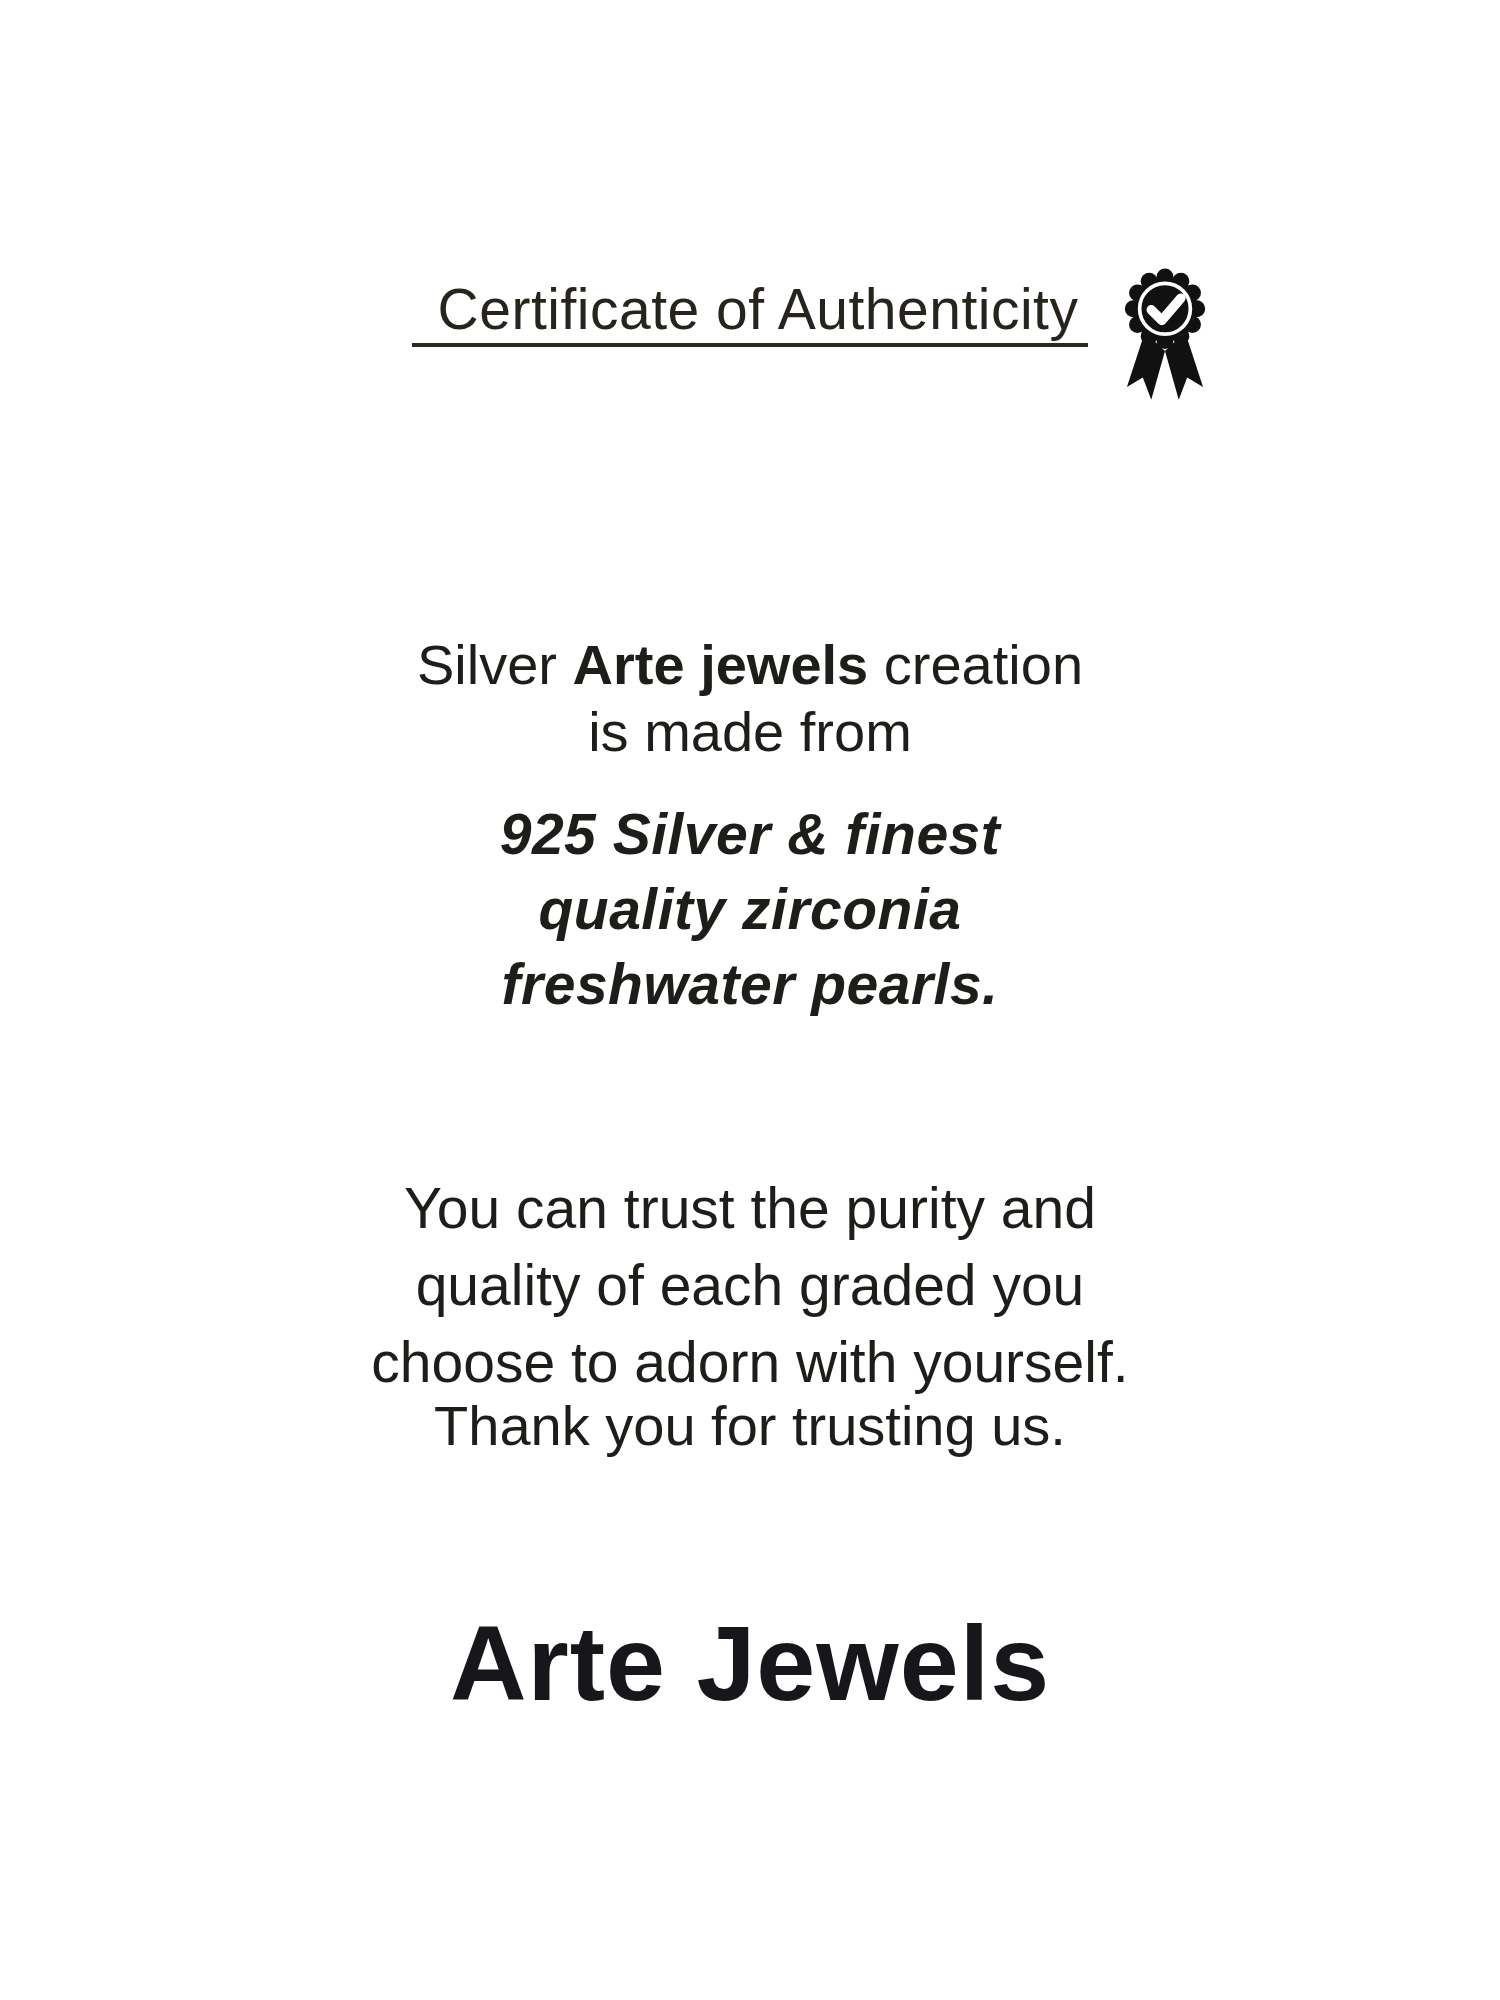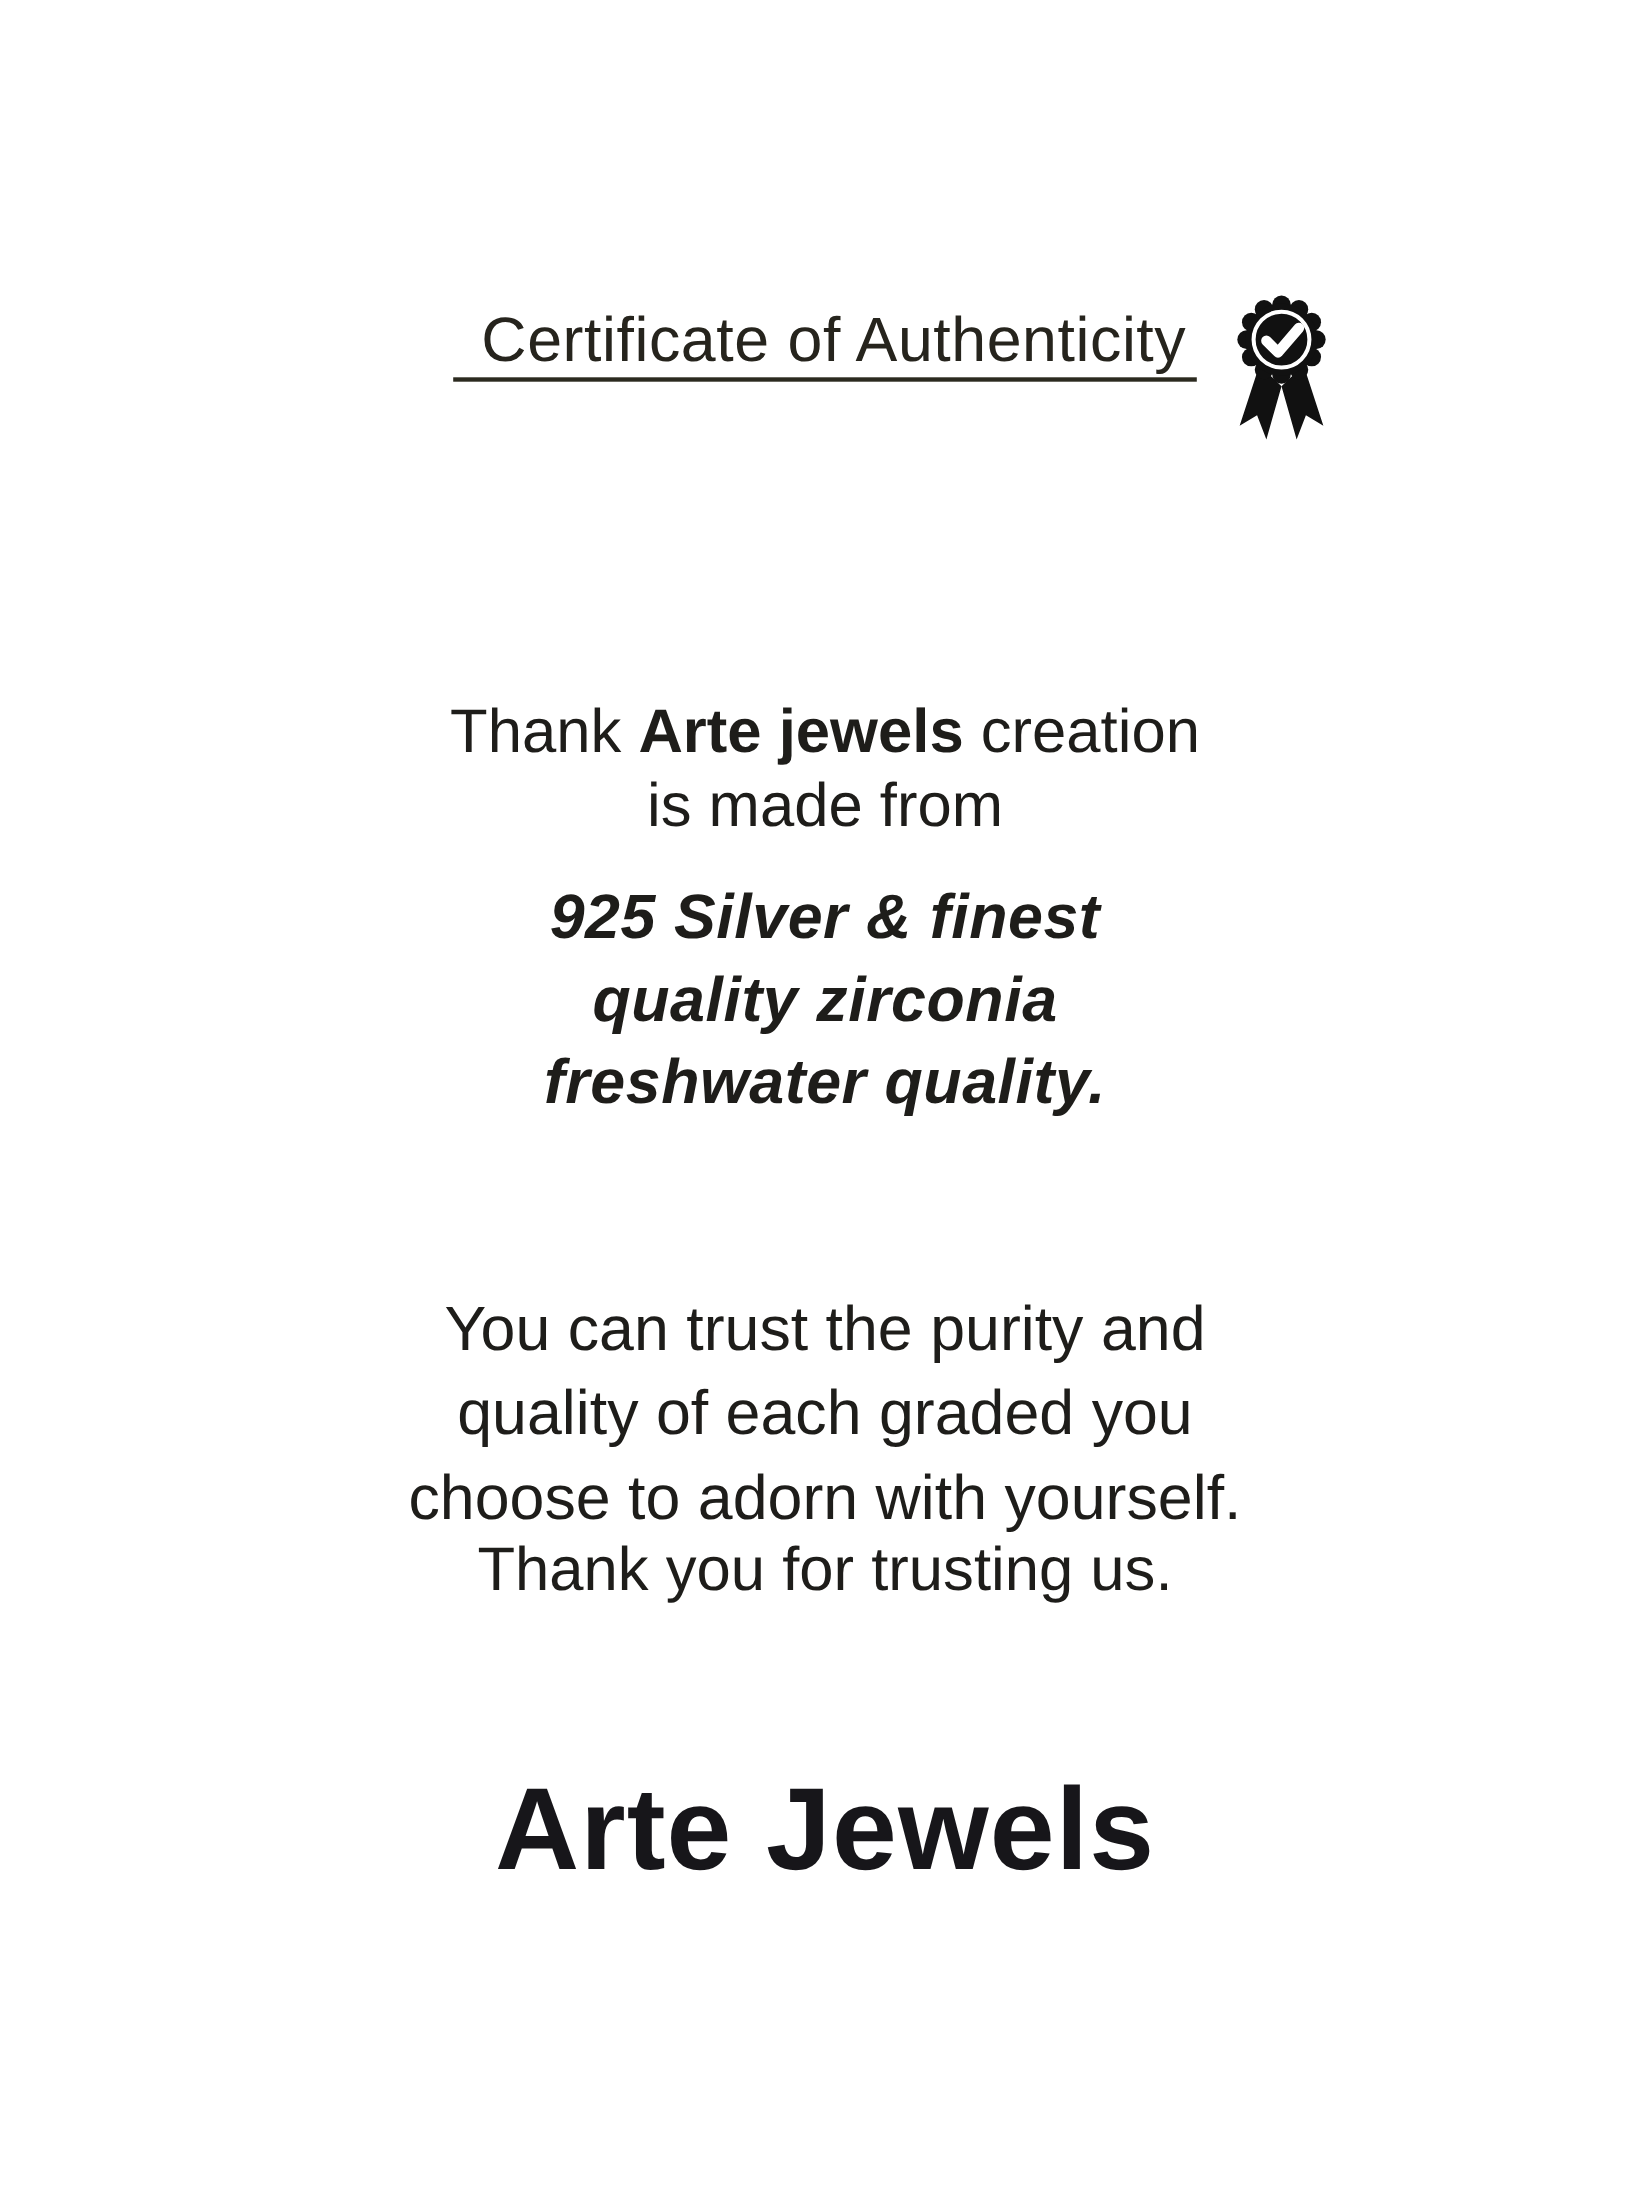--- a/index.html
+++ b/index.html
@@ -96,28 +96,28 @@
         <circle cx="50" cy="48" r="31"></circle>
       </g>
 
       <circle cx="50" cy="48" r="24" fill="none" stroke="#ffffff" stroke-width="3.5"></circle>
 
       <path d="M37,49 L47,59 L65,38" fill="none" stroke="#ffffff" stroke-width="9" stroke-linecap="round" stroke-linejoin="round"></path>
     </svg>
   </div>
 
   <div class="centered-row" id="intro-row">
-    <span class="line"><span>Thank </span><span class="bold">Arte jewels</span><span> creation</span></span>
+    <span class="line"><span>Silver </span><span class="bold">Arte jewels</span><span> creation</span></span>
     <span class="line">is made from</span>
   </div>
 
   <div class="centered-row" id="materials-row">
     <span class="line">925 Silver &amp; finest</span>
     <span class="line">quality zirconia</span>
-    <span class="line">freshwater quality.</span>
+    <span class="line">freshwater pearls.</span>
   </div>
 
   <div class="centered-row" id="trust-row">
     <span class="line">You can trust the purity and</span>
     <span class="line">quality of each graded you</span>
     <span class="line">choose to adorn with yourself.</span>
   </div>
 
   <div class="centered-row" id="thanks-row">
     <span>Thank you for trusting us.</span>

